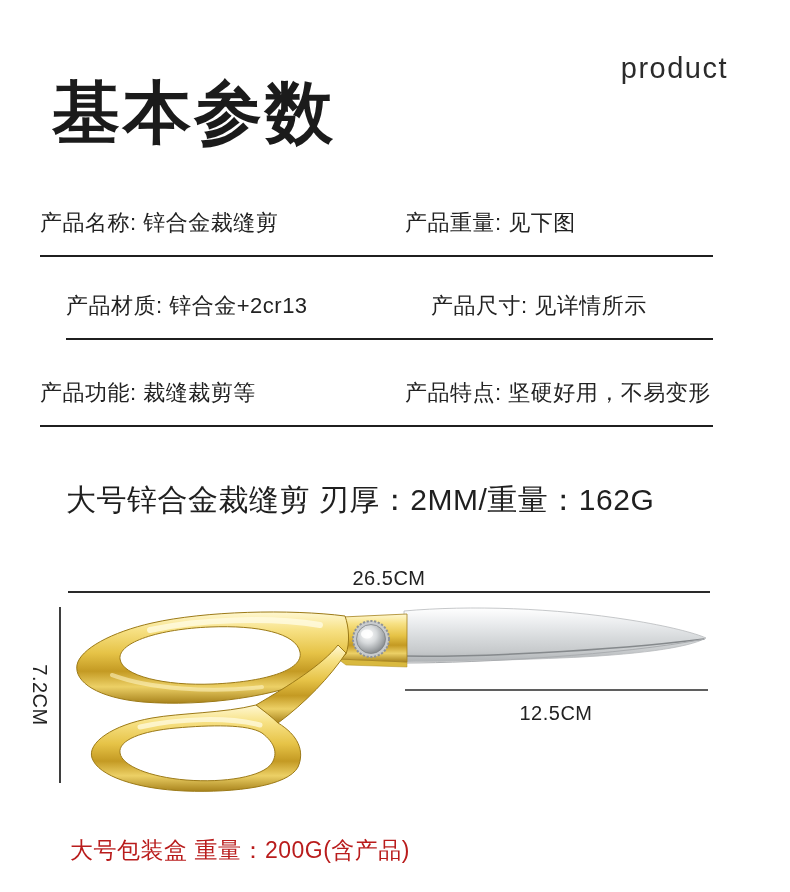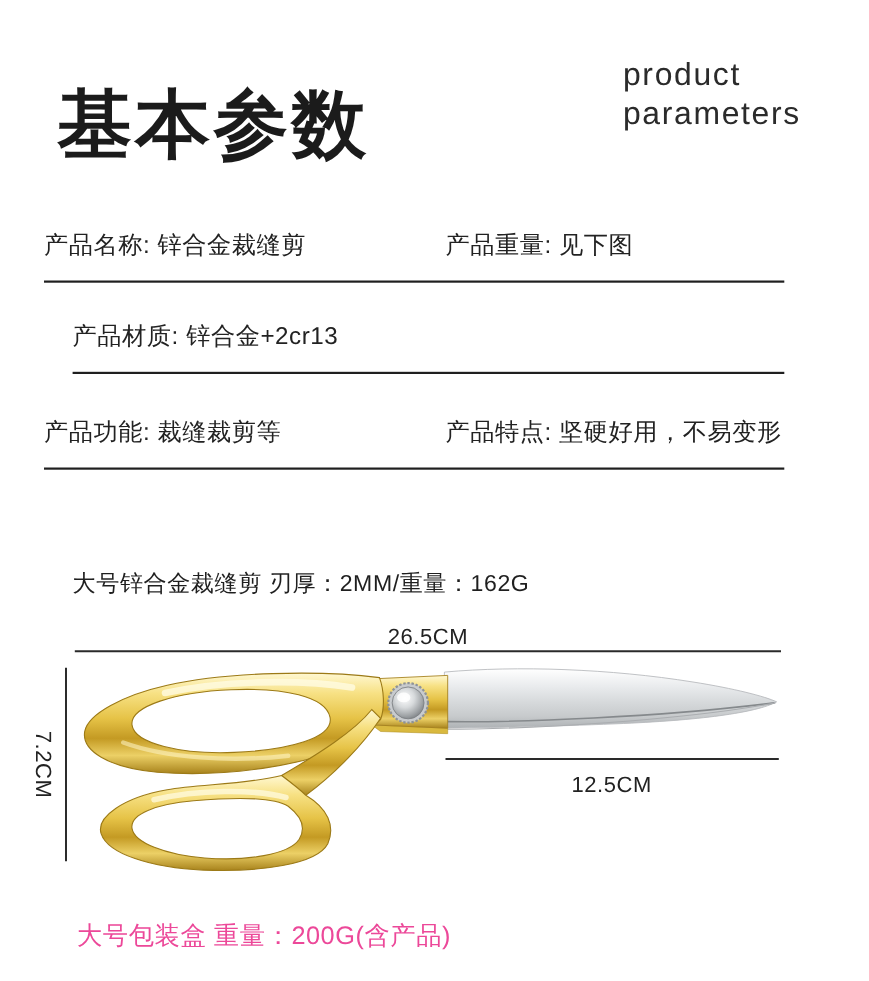--- a/index.html
+++ b/index.html
@@ -25,51 +25,51 @@
   .spec-row.r1{height:60px;}
   .spec-row.r2{height:81px;margin-left:26px;}
   .spec-row.r3{height:85px;}
   .spec-cell{
     position:absolute;bottom:17px;white-space:nowrap;
     font-size:22px;font-weight:500;letter-spacing:0.5px;color:#222222;
   }
   .spec-cell.left{left:0;}
   .spec-cell.right{left:365px;}
   .product-note{
-    position:absolute;left:66px;top:516px;white-space:nowrap;
-    font-size:21px;font-weight:500;letter-spacing:0.5px;color:#1f1f1f;
+    position:absolute;left:66px;top:480px;white-space:nowrap;
+    font-size:30px;font-weight:500;letter-spacing:0.5px;color:#1f1f1f;
   }
   .figure{position:absolute;left:0;top:555px;width:638px;height:250px;}
   .figure svg{display:block;}
   .package-note{
     position:absolute;left:70px;top:835px;white-space:nowrap;
-    font-size:23px;font-weight:500;letter-spacing:0.5px;color:#ec4899;
+    font-size:23px;font-weight:500;letter-spacing:0.5px;color:#b91c1c;
   }
   .dim-text{
     font-size:20px;font-weight:400;fill:#222222;letter-spacing:0.5px;
     font-family:"Liberation Sans","DejaVu Sans",sans-serif;
   }
 </style>
 </head>
 <body>
 
 <div class="title-cn">基本参数</div>
 
 <div class="title-en">
   <div>product</div>
-  <div>parameters</div>
 </div>
 
 <div class="spec">
   <div class="spec-row r1">
     <span class="spec-cell right">产品重量: 见下图</span>
     <span class="spec-cell left">产品名称: 锌合金裁缝剪</span>
   </div>
   <div class="spec-row r2">
     <span class="spec-cell left">产品材质: 锌合金+2cr13</span>
+    <span class="spec-cell right">产品尺寸: 见详情所示</span>
   </div>
   <div class="spec-row r3">
     <span class="spec-cell right">产品特点: 坚硬好用，不易变形</span>
     <span class="spec-cell left">产品功能: 裁缝裁剪等</span>
   </div>
 </div>
 
 <div class="product-note">大号锌合金裁缝剪 刃厚：2MM/重量：162G</div>
 
 <div class="figure">

